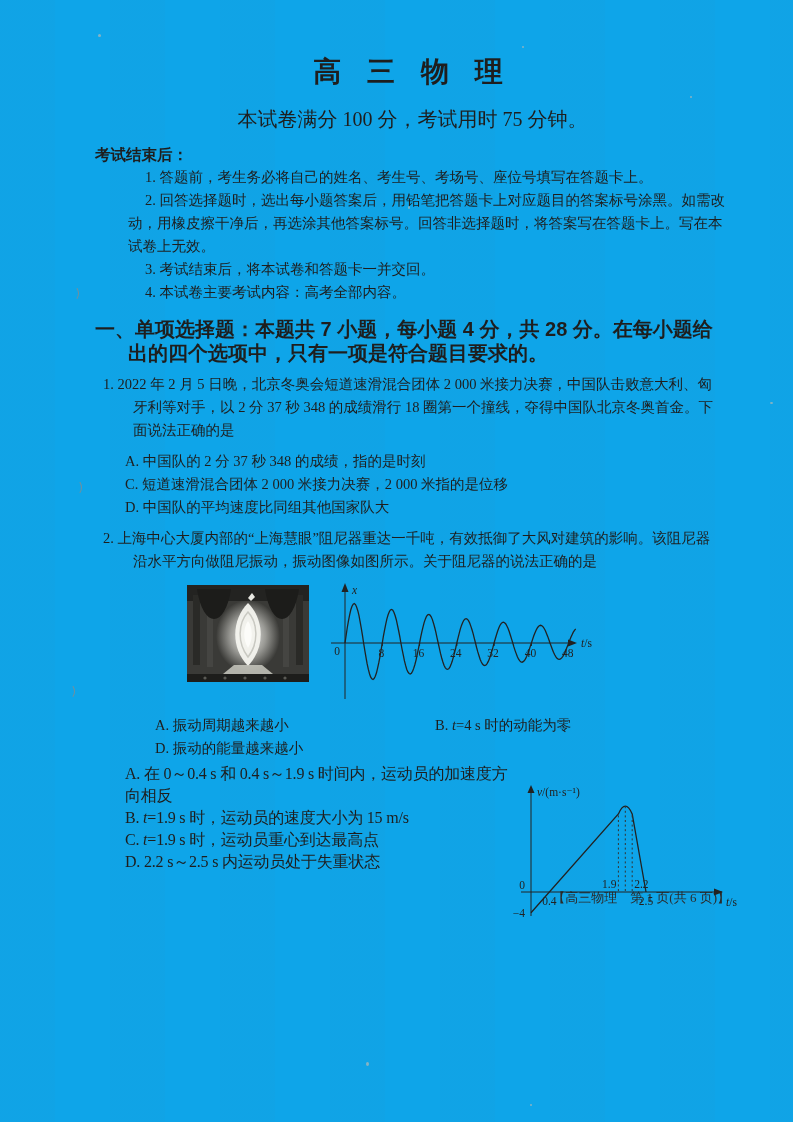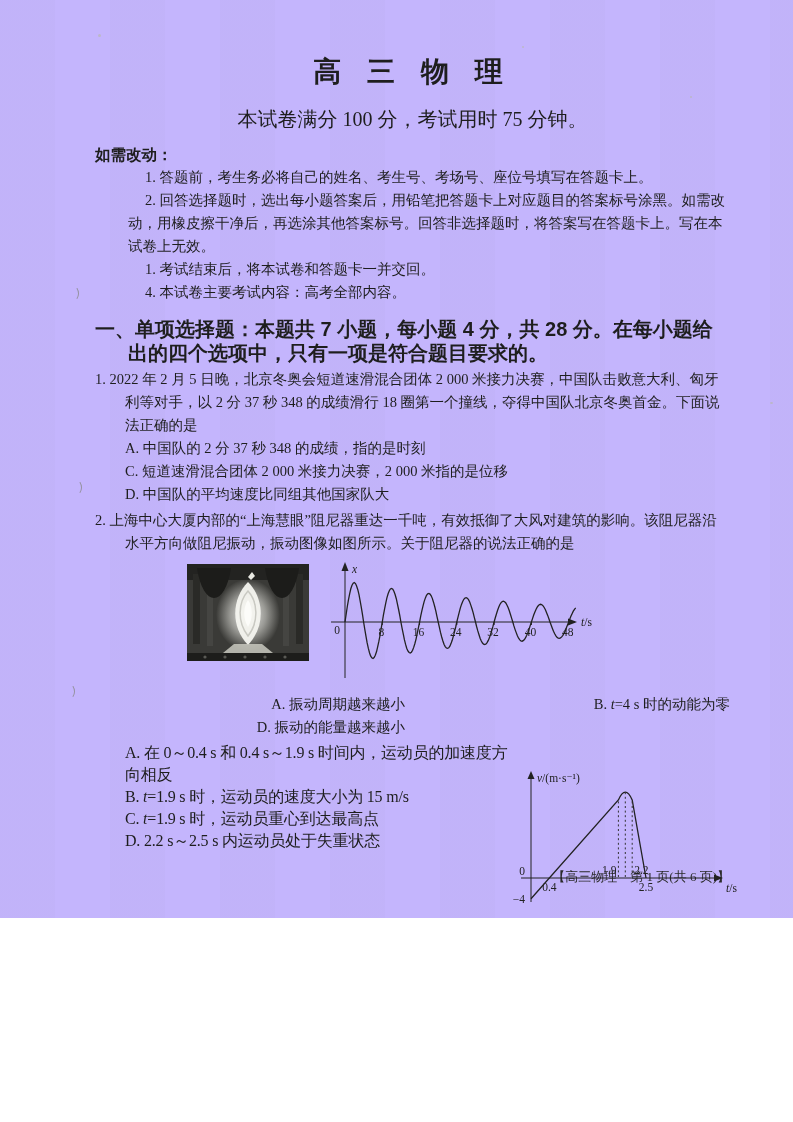--- a/index.html
+++ b/index.html
@@ -1,18 +1,18 @@
 <!DOCTYPE html>
 <html><head>
 <meta charset="utf-8">
 <style>
   html,body{margin:0;padding:0;}
   .page{
-    position:relative;width:793px;height:918px;overflow:hidden;
-    background:#c4b5fd;color:#1e1e1e;
+    position:relative;width:793px;height:1122px;overflow:hidden;
+    background:#0ea5e9;color:#1e1e1e;
     font-family:"Liberation Serif","DejaVu Serif",serif;
     font-size:14.5px;line-height:23px;
   }
   .page::before{
     content:"";position:absolute;inset:0;pointer-events:none;
     background:repeating-linear-gradient(90deg,rgba(100,100,100,.025) 0 55px,rgba(0,0,0,0) 55px 110px);
   }
   .content{position:absolute;left:95px;top:54px;width:635px;}
   .title{
     text-align:center;font-family:"Liberation Sans","DejaVu Sans",sans-serif;
@@ -22,52 +22,52 @@
   .notice-heading{
     font-family:"Liberation Sans","DejaVu Sans",sans-serif;
     font-weight:bold;font-size:15.5px;margin:12px 0 0 0;
   }
   .note{padding-left:33px;text-indent:17px;margin:0;}
   .section-heading{
     font-family:"Liberation Sans","DejaVu Sans",sans-serif;font-weight:bold;
     font-size:20px;padding-left:33px;text-indent:-33px;margin:13px 0 0 0;line-height:24px;
   }
   .question{margin-top:3px;}
-  .stem{padding-left:30px;text-indent:-30px;margin:0;}
+  .stem{padding-left:30px;text-indent:-30px;margin:8px;}
   .option{margin:0 0 0 30px;}
   .q2-figrow{display:flex;align-items:flex-start;margin:5px 0 2px 92px;}
   .q2-photo{flex:0 0 auto;margin-top:4px;}
   .q2-graph{margin-left:12px;}
-  .q2-options{display:grid;grid-template-columns:280px 1fr;margin-left:30px;text-align:right;}
+  .q2-options{display:grid;grid-template-columns:280px 1fr;margin-left:30px;}
   .q3{position:relative;}
-  .q3-figure{position:absolute;top:26px;right:-13px;text-align:center;}
+  .q3-figure{position:absolute;top:19px;right:-13px;text-align:center;}
   .q3-narrow{width:378px;margin:0 0 0 30px;}
   .q3 .option{font-size:16px;letter-spacing:-0.2px;max-width:385px;line-height:22px;}
   .footer{text-align:right;font-size:13px;color:#2b2b2b;}
   i{font-style:italic;font-family:"Liberation Serif","DejaVu Serif",serif;}
   
   .curl{position:absolute;width:9px;height:13px;border:1.6px solid #8a8a8a;
         border-color:transparent #8a8a8a transparent transparent;border-radius:50%;opacity:.8;}
   .speck{position:absolute;background:#b9b9b4;border-radius:50%;opacity:.7;}
 </style>
 </head>
 <body>
 
 <div class="page">
 
   <div class="content">
 
     <h1 class="title">高 三 物 理</h1>
 
     <p class="subtitle">本试卷满分 100 分，考试用时 75 分钟。</p>
 
-    <p class="notice-heading">如需改动：</p>
+    <p class="notice-heading">考试结束后：</p>
     <p class="note">1. 答题前，考生务必将自己的姓名、考生号、考场号、座位号填写在答题卡上。</p>
     <p class="note">2. 回答选择题时，选出每小题答案后，用铅笔把答题卡上对应题目的答案标号涂黑。如需改动，用橡皮擦干净后，再选涂其他答案标号。回答非选择题时，将答案写在答题卡上。写在本试卷上无效。</p>
-    <p class="note">1. 考试结束后，将本试卷和答题卡一并交回。</p>
+    <p class="note">3. 考试结束后，将本试卷和答题卡一并交回。</p>
     <p class="note">4. 本试卷主要考试内容：高考全部内容。</p>
 
     <p class="section-heading">一、单项选择题：本题共 7 小题，每小题 4 分，共 28 分。在每小题给出的四个选项中，只有一项是符合题目要求的。</p>
 
     <div class="question">
       <p class="stem">1. 2022 年 2 月 5 日晚，北京冬奥会短道速滑混合团体 2 000 米接力决赛，中国队击败意大利、匈牙利等对手，以 2 分 37 秒 348 的成绩滑行 18 圈第一个撞线，夺得中国队北京冬奥首金。下面说法正确的是</p>
       <p class="option">A. 中国队的 2 分 37 秒 348 的成绩，指的是时刻</p>
       <p class="option">C. 短道速滑混合团体 2 000 米接力决赛，2 000 米指的是位移</p>
       <p class="option">D. 中国队的平均速度比同组其他国家队大</p>
     </div>

